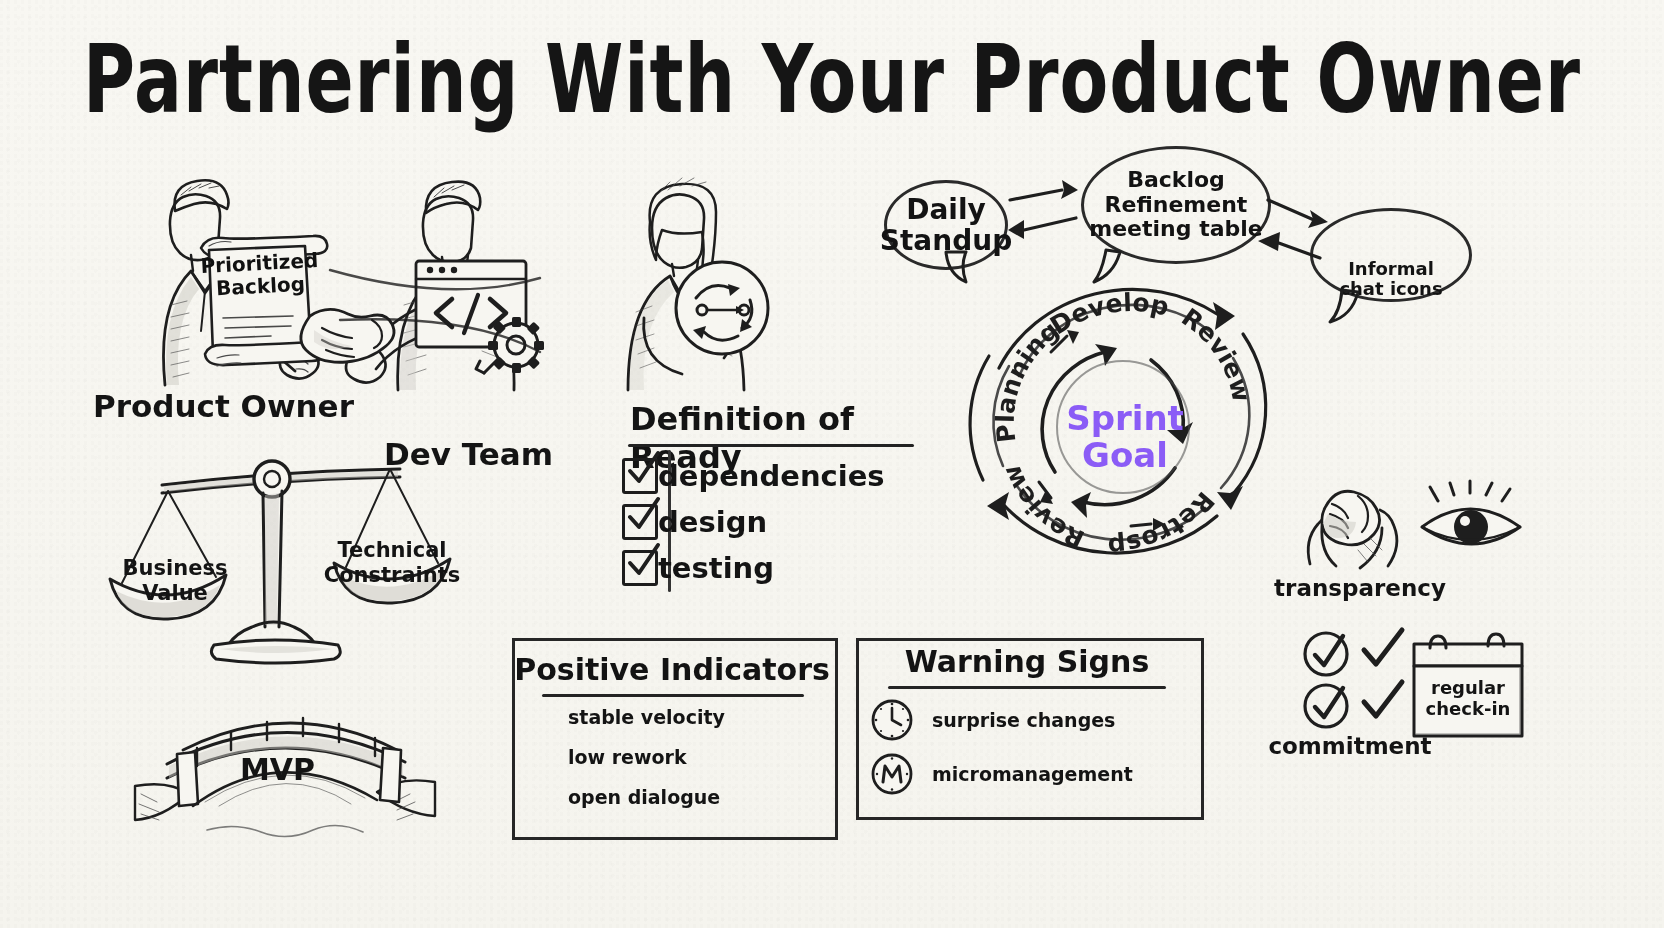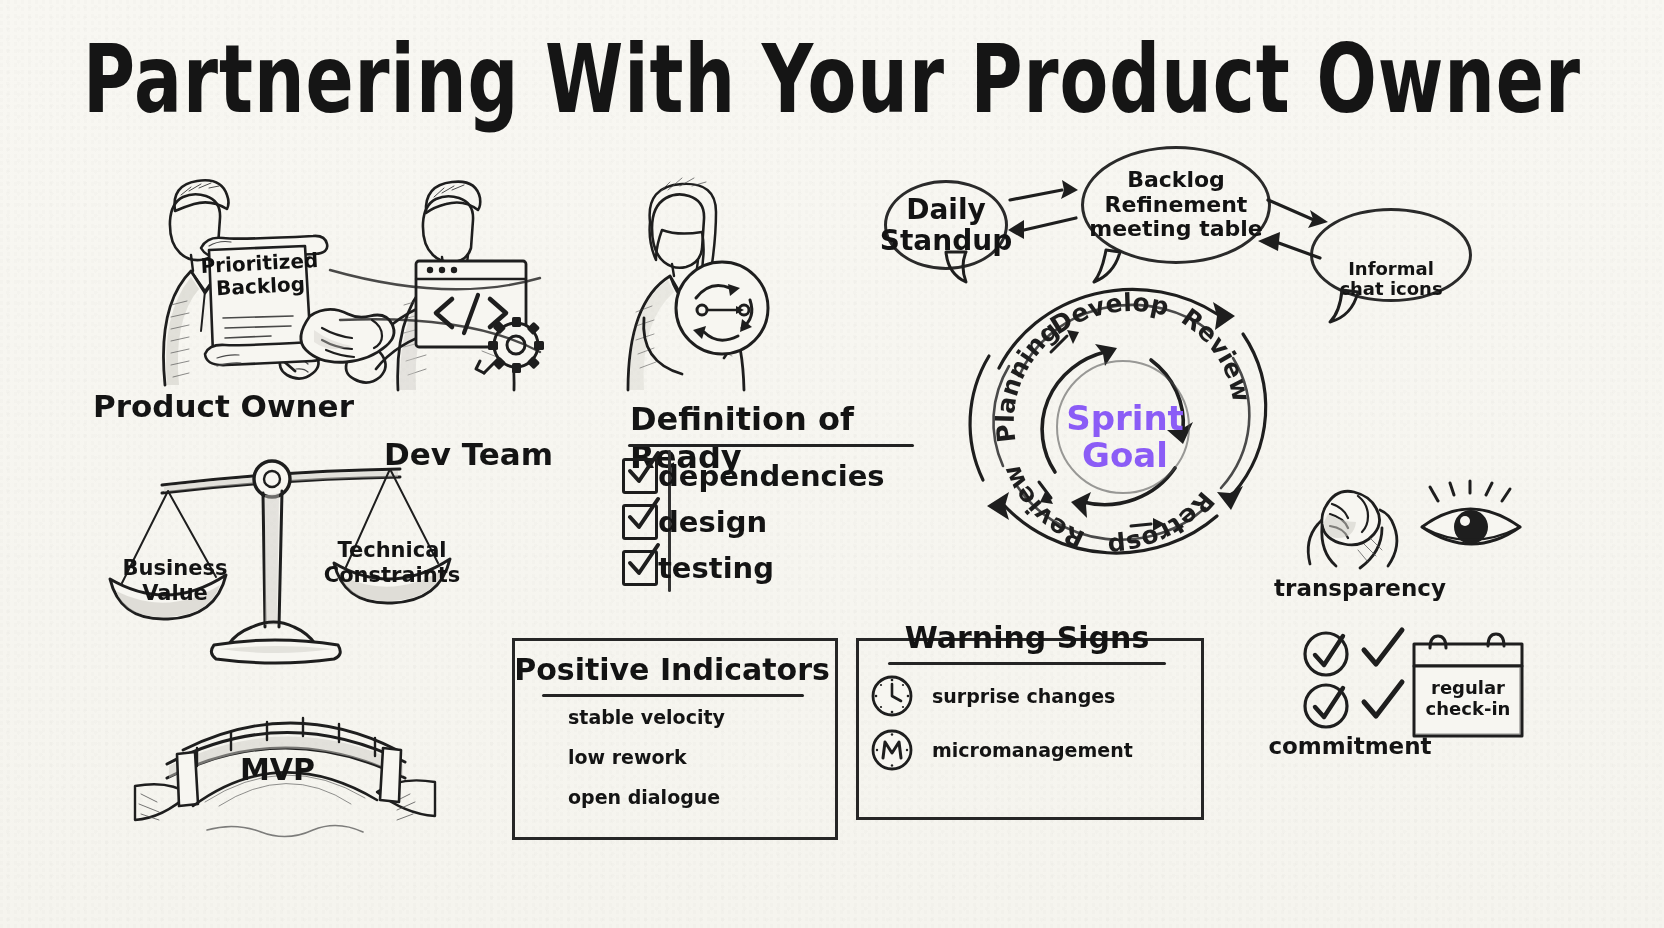--- a/index.html
+++ b/index.html
@@ -488,21 +488,21 @@
   <div class="sbox" style="left:512px;top:638px;width:320px;height:196px;"></div>
   <div class="abs" style="left:512px;top:638px;width:320px;height:196px;">
     <div class="sbox-title hand" style="top:14px;">Positive Indicators</div>
     <div class="sbox-rule" style="left:30px;top:56px;width:262px;"></div>
     <div class="sbox-item hand" style="left:56px;top:68px;">stable velocity</div>
     <div class="sbox-item hand" style="left:56px;top:108px;">low rework</div>
     <div class="sbox-item hand" style="left:56px;top:148px;">open dialogue</div>
   </div>
 
   <div class="sbox" style="left:856px;top:638px;width:342px;height:176px;"></div>
-  <div class="abs" style="left:856px;top:606px;width:342px;height:176px;">
+  <div class="abs" style="left:856px;top:630px;width:342px;height:176px;">
     <div class="sbox-title hand" style="top:14px;">Warning Signs</div>
     <div class="sbox-rule" style="left:32px;top:56px;width:278px;"></div>
 
     <div class="abs" style="left:14px;top:68px;display:flex;align-items:center;gap:18px;">
       <svg width="44" height="44" viewBox="0 0 44 44">
         <circle class="ink white" stroke-width="2.8" cx="22" cy="22" r="19"></circle>
         <path class="ink" stroke-width="2.6" d="M22 10 L22 22 L31 27"></path>
         <g class="ink-f">
           <circle cx="22" cy="6" r="1.3"></circle>
             <circle cx="38" cy="22" r="1.3"></circle>

